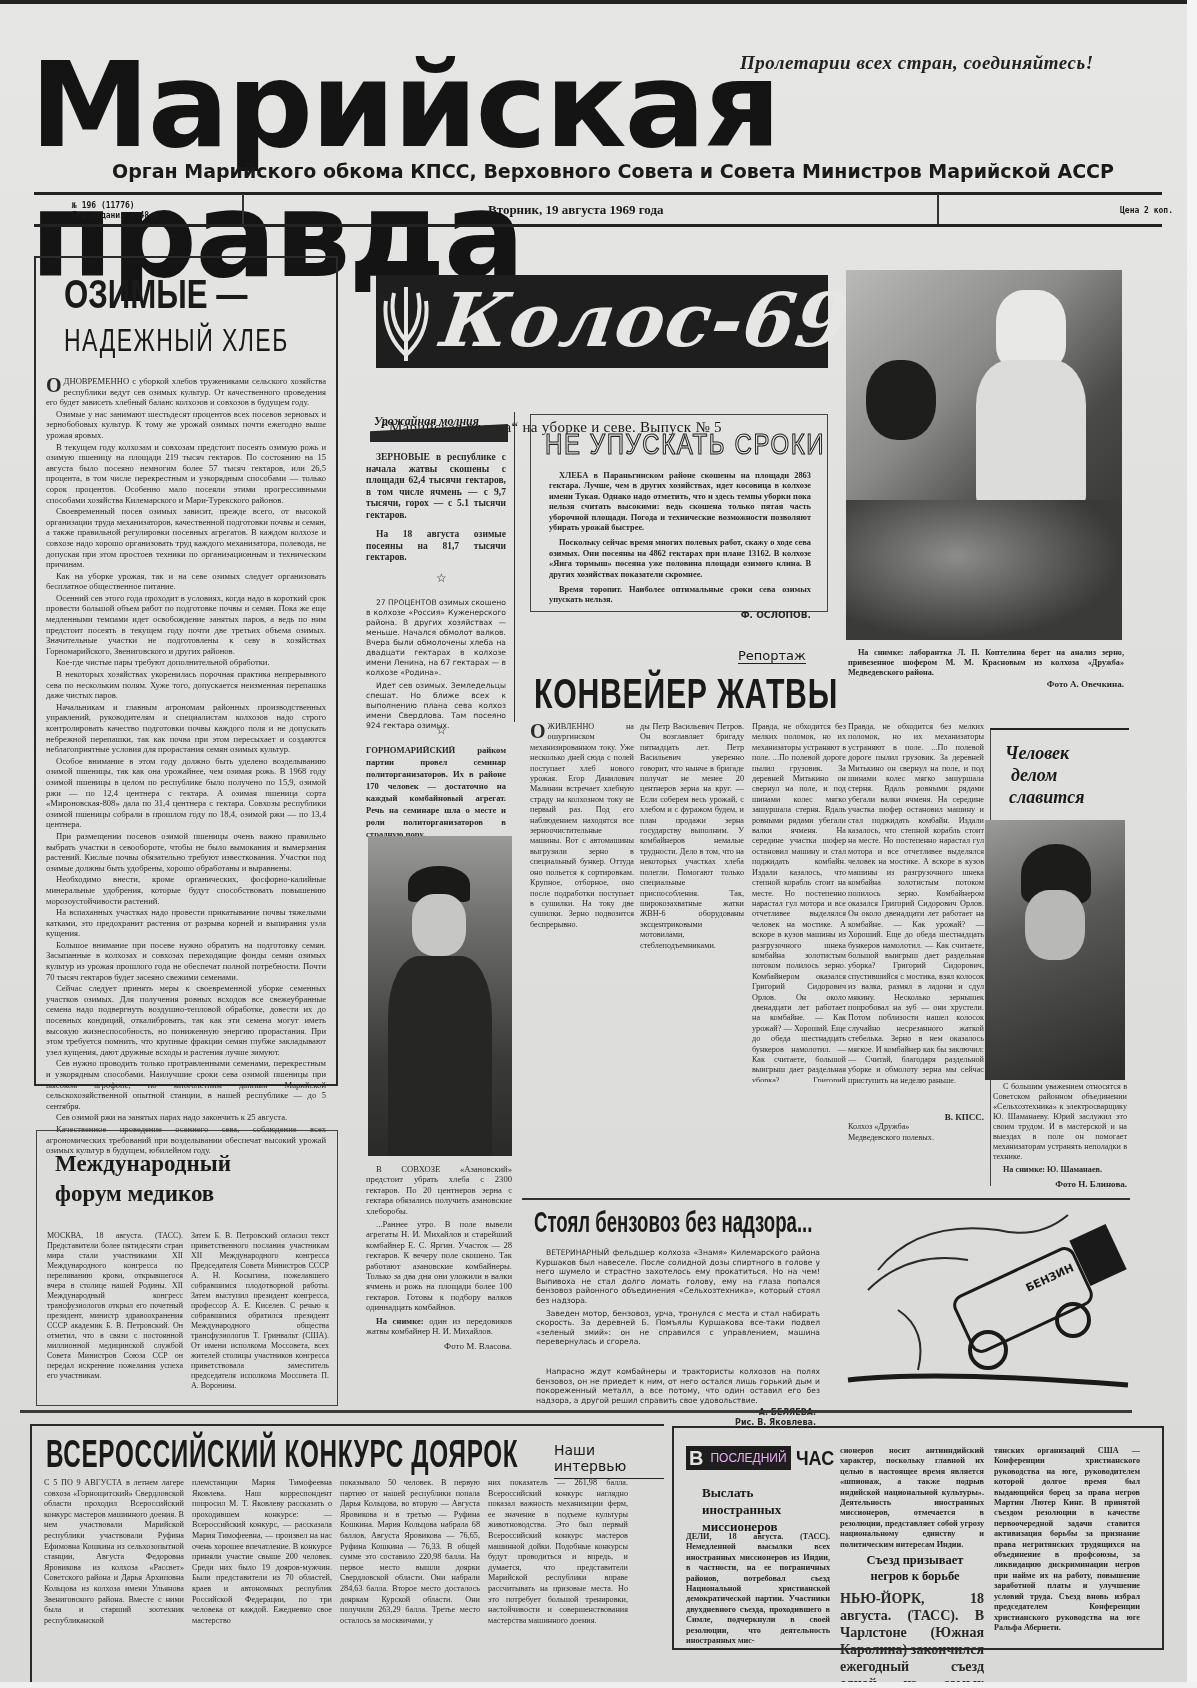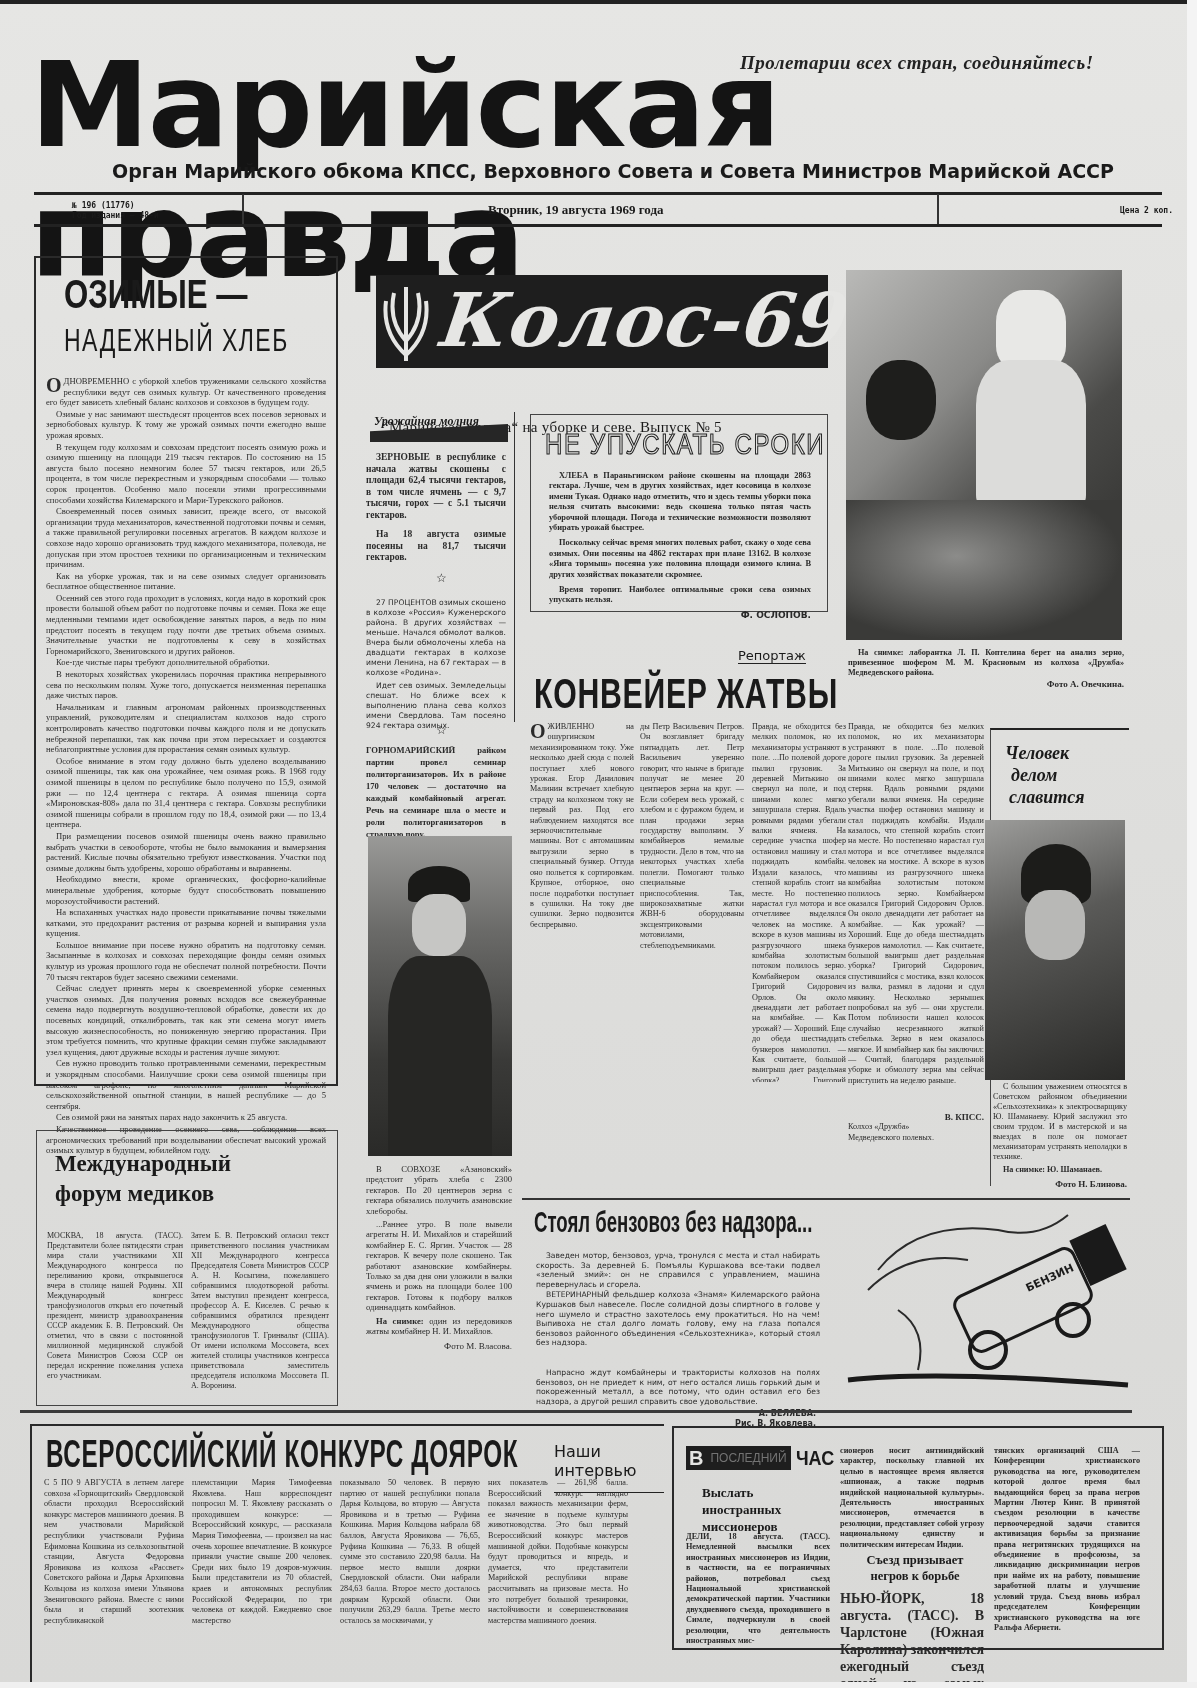--- a/index.html
+++ b/index.html
@@ -180,22 +180,22 @@
 <div class="abs txt" style="left:366px;top:1164px;width:146px;font-size:8.6px;line-height:10.4px;">
   <p>В СОВХОЗЕ «Азановский» предстоит убрать хлеба с 2300 гектаров. По 20 центнеров зерна с гектара обязались получить азановские хлеборобы.</p>
   <p style="margin-top:3px">...Раннее утро. В поле вывели агрегаты Н. И. Михайлов и старейший комбайнер Е. С. Яргин. Участок — 28 гектаров. К вечеру поле скошено. Так работают азановские комбайнеры. Только за два дня они уложили в валки ячмень и рожь на площади более 100 гектаров. Готовы к подбору валков одиннадцать комбайнов.</p>
   <p style="margin-top:3px"><span class="lbl">На снимке:</span> <span>один из передовиков жатвы комбайнер Н. И. Михайлов.</span></p>
   <div class="sig" style="margin-top:4px;font-weight:normal">Фото М. Власова.</div>
 </div>
 
 <div class="rule" style="left:522px;top:1198px;width:608px;height:2px;"></div>
 <div class="abs" style="left:534px;top:1204px;font-family:'Liberation Sans',sans-serif;font-weight:bold;font-size:30px;line-height:36px;transform:scaleX(0.62);transform-origin:left;white-space:nowrap;">Стоял бензовоз без надзора...</div>
 <div class="abs txt sans" style="left:536px;top:1248px;width:284px;font-size:7.6px;line-height:9.6px;">
+  <p>ВЕТЕРИНАРНЫЙ фельдшер колхоза «Знамя» Килемарского района Куршаков был навеселе. После солидной дозы спиртного в голове у него шумело и страстно захотелось ему прокатиться. Но на чем! Выпивоха не стал долго ломать голову, ему на глаза попался бензовоз районного объединения «Сельхозтехника», который стоял без надзора.</p>
   <p style="margin-top:3px">Заведен мотор, бензовоз, урча, тронулся с места и стал набирать скорость. За деревней Б. Помъялы Куршакова все-таки подвел «зеленый змий»: он не справился с управлением, машина перевернулась и сгорела.</p>
-  <p>ВЕТЕРИНАРНЫЙ фельдшер колхоза «Знамя» Килемарского района Куршаков был навеселе. После солидной дозы спиртного в голове у него шумело и страстно захотелось ему прокатиться. Но на чем! Выпивоха не стал долго ломать голову, ему на глаза попался бензовоз районного объединения «Сельхозтехника», который стоял без надзора.</p>
   <p style="margin-top:20px">Напрасно ждут комбайнеры и трактористы колхозов на полях бензовоз, он не приедет к ним, от него остался лишь горький дым и покореженный металл, а все потому, что один оставил его без надзора, а другой решил справить свое удовольствие.</p>
   <div class="sig" style="margin-top:3px;font-size:8px;padding-right:4px">А. БЕЛЯЕВА.</div>
   <div class="sig" style="font-size:8px;padding-right:4px">Рис. В. Яковлева.</div>
 </div>
 
 <svg class="abs" style="left:838px;top:1210px;" width="292" height="190">
   <path d="M40 60 Q80 10 160 20 Q200 30 230 5" stroke="#2a2a2a" stroke-width="2" fill="none"></path>
   <path d="M30 80 Q70 40 130 50" stroke="#2a2a2a" stroke-width="2" fill="none"></path>
   <rect x="120" y="60" width="130" height="60" rx="10" fill="none" stroke="#1a1a1a" stroke-width="3" transform="rotate(-25 185 90)"></rect>
   <rect x="240" y="20" width="40" height="50" fill="#1a1a1a" transform="rotate(-25 260 45)"></rect>
@@ -203,31 +203,31 @@
   <circle cx="235" cy="110" r="16" fill="none" stroke="#1a1a1a" stroke-width="4"></circle>
   <path d="M60 100 Q90 120 80 160" stroke="#2a2a2a" stroke-width="2" fill="none"></path>
   <path d="M10 170 Q100 160 290 175" stroke="#1a1a1a" stroke-width="5" fill="none"></path>
   <text x="190" y="82" font-size="11" font-family="DejaVu Sans,sans-serif" font-weight="bold" fill="#1a1a1a" transform="rotate(-25 190 82)">БЕНЗИН</text>
 </svg>
 
 <div class="rule" style="left:20px;top:1410px;width:1112px;height:3px;background:#3a3a3a;"></div>
 
 <div class="box" style="left:30px;top:1424px;width:632px;height:258px;border-right:none;border-bottom:none;">
   <div class="abs" style="left:14px;top:6px;font-family:'Liberation Sans',sans-serif;font-weight:bold;font-size:38px;line-height:44px;transform:scaleX(0.64);transform-origin:left;white-space:nowrap;letter-spacing:1px;">ВСЕРОССИЙСКИЙ КОНКУРС ДОЯРОК</div>
-  <div class="abs sans" style="left:522px;top:16px;font-size:16px;border-bottom:1px solid #222;padding-bottom:12px;">Наши интервью</div>
+  <div class="abs sans" style="left:522px;top:16px;font-size:14px;border-bottom:1px solid #222;padding-bottom:4px;">Наши интервью</div>
   <div class="abs txt" style="left:12px;top:52px;width:140px;font-size:8.2px;line-height:10.6px;">С 5 ПО 9 АВГУСТА в летнем лагере совхоза «Горнощитский» Свердловской области проходил Всероссийский конкурс мастеров машинного доения. В нем участвовали Марийской республики участвовали Руфина Ефимовна Кошкина из сельхозопытной станции, Августа Федоровна Яровикова из колхоза «Рассвет» Советского района и Дарья Архиповна Кольцова из колхоза имени Ульянова Звениговского района. Вместе с ними была и старший зоотехник республиканской</div>
   <div class="abs txt" style="left:160px;top:52px;width:140px;font-size:8.2px;line-height:10.6px;">племстанции Мария Тимофеевна Яковлева. Наш корреспондент попросил М. Т. Яковлеву рассказать о проходившем конкурсе: — Всероссийский конкурс, — рассказала Мария Тимофеевна, — произвел на нас очень хорошее впечатление. В конкурсе приняли участие свыше 200 человек. Среди них было 19 дояров-мужчин. Были представители из 70 областей, краев и автономных республик Российской Федерации, по три человека от каждой. Ежедневно свое мастерство</div>
   <div class="abs txt" style="left:308px;top:52px;width:140px;font-size:8.2px;line-height:10.6px;">показывало 50 человек. В первую партию от нашей республики попала Дарья Кольцова, во вторую — Августа Яровикова и в третью — Руфина Кошкина. Мария Кольцова набрала 68 баллов, Августа Яровикова — 76,65, Руфина Кошкина — 76,33. В общей сумме это составило 220,98 балла. На первое место вышли доярки Свердловской области. Они набрали 284,63 балла. Второе место досталось дояркам Курской области. Они получили 263,29 балла. Третье место осталось за москвичами, у</div>
   <div class="abs txt" style="left:456px;top:52px;width:140px;font-size:8.2px;line-height:10.6px;">них показатель — 261,98 балла. Всероссийский конкурс наглядно показал важность механизации ферм, ее значение в подъеме культуры животноводства. Это был первый Всероссийский конкурс мастеров машинной дойки. Подобные конкурсы будут проводиться и впредь, и думается, что представители Марийской республики вправе рассчитывать на призовые места. Но это потребует большой тренировки, настойчивости и совершенствования мастерства машинного доения.</div>
 </div>
 
 <div class="box" style="left:672px;top:1426px;width:488px;height:220px;">
   <div class="abs" style="left:12px;top:18px;display:flex;align-items:center;gap:0;font-family:'Liberation Sans',sans-serif;font-weight:bold;">
     <span style="background:#1e1e1e;color:#e4e4e2;font-size:20px;padding:0 3px;line-height:24px;">В</span>
-    <span style="background:#1e1e1e;color:#737373;font-size:12px;font-weight:normal;padding:0 4px;line-height:24px;">ПОСЛЕДНИЙ</span>
+    <span style="background:#1e1e1e;color:#f0abfc;font-size:12px;font-weight:normal;padding:0 4px;line-height:24px;">ПОСЛЕДНИЙ</span>
     <span style="color:#1a1a1a;font-size:20px;padding-left:3px;line-height:24px;transform:scaleX(0.9);">ЧАС</span>
   </div>
   <div class="abs" style="left:28px;top:56px;width:130px;font-weight:bold;font-size:13px;line-height:17px;">Выслать иностранных миссионеров</div>
   <div class="abs txt b" style="left:12px;top:104px;width:144px;font-size:8.2px;line-height:10.4px;">ДЕЛИ, 18 августа. (ТАСС). Немедленной высылки всех иностранных миссионеров из Индии, в частности, на ее пограничных районов, потребовал съезд Национальной христианской демократической партии. Участники двухдневного съезда, проходившего в Симле, подчеркнули в своей резолюции, что деятельность иностранных мис-</div>
   <div class="abs txt b" style="left:166px;top:18px;width:144px;font-size:8.2px;line-height:10.4px;">сионеров носит антииндийский характер, поскольку главной их целью в настоящее время является «шпионаж, а также подрыв индийской национальной культуры». Деятельность иностранных миссионеров, отмечается в резолюции, представляет собой угрозу национальному единству и политическим интересам Индии.</div>
   <div class="abs" style="left:176px;top:124px;width:130px;font-weight:bold;font-size:12.5px;line-height:16px;text-align:center;">Съезд призывает негров к борьбе</div>
   <div class="abs txt b" style="left:166px;top:162px;width:144px;font-size:14px;line-height:17px;">НЬЮ-ЙОРК, 18 августа. (ТАСС). В Чарлстоне (Южная Каролина) закончился ежегодный съезд одной из самых крупных негри-</div>
   <div class="abs txt b" style="left:320px;top:18px;width:146px;font-size:8.2px;line-height:10.4px;">тянских организаций США — Конференции христианского руководства на юге, руководителем которой долгое время был выдающийся борец за права негров Мартин Лютер Кинг. В принятой съездом резолюции в качестве первоочередной задачи ставится активизация борьбы за признание права негритянских трудящихся на объединение в профсоюзы, за ликвидацию дискриминации негров при найме их на работу, повышение заработной платы и улучшение условий труда. Съезд вновь избрал председателем Конференции христианского руководства на юге Ральфа Абернети.</div>
 </div>
 

